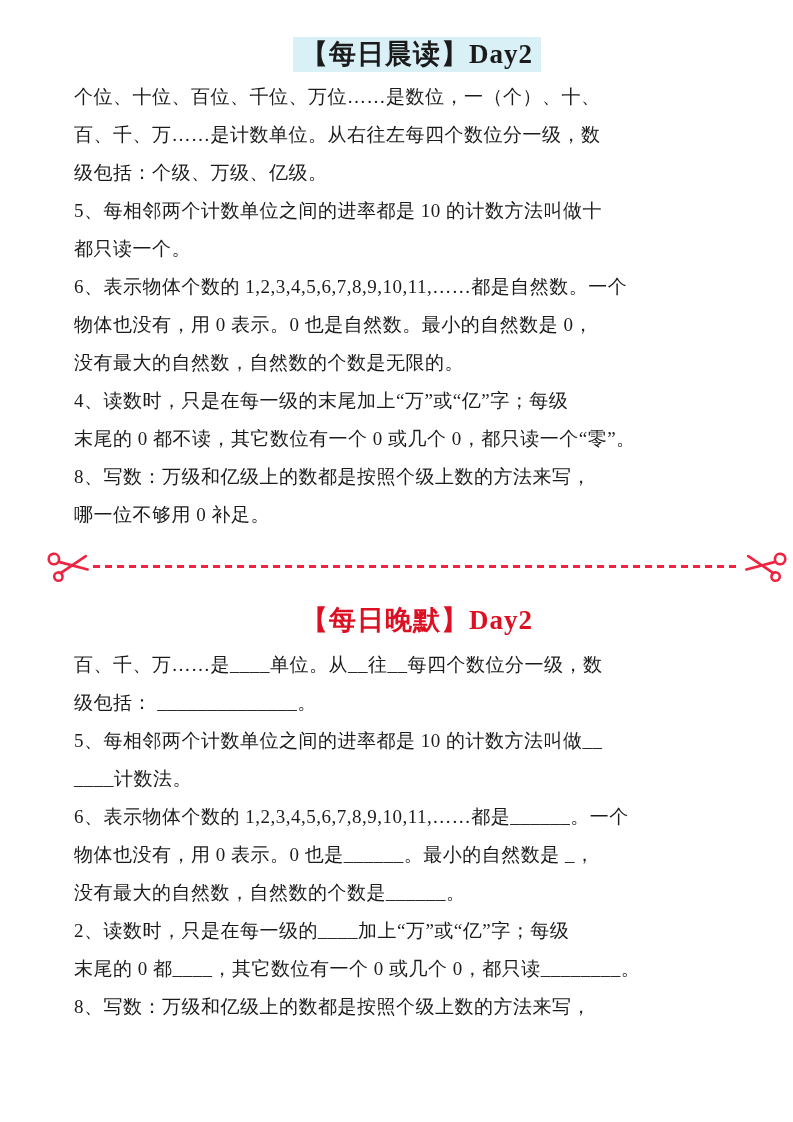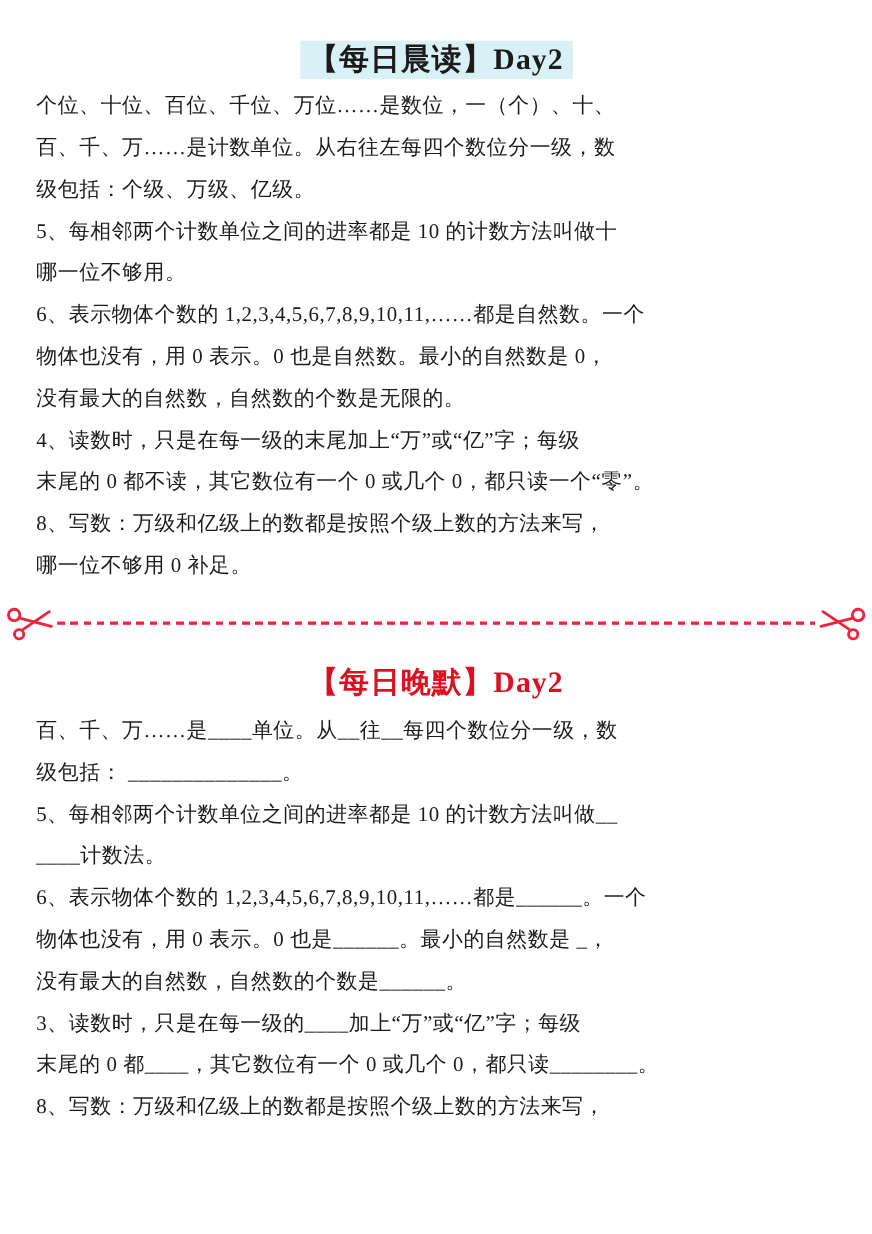--- a/index.html
+++ b/index.html
@@ -6,21 +6,21 @@
   html, body { width: 793px; }
   body {
     width: 793px;
     height: 1122px;
     background: #ffffff;
     font-family: "Liberation Serif", "DejaVu Serif", serif;
     color: #1b1b1b;
     overflow: hidden;
     position: relative;
   }
-  .sheet { width: 793px; height: 928px; padding-top: 34px; }
+  .sheet { width: 793px; height: 928px; padding-top: 34px; padding-left: 41px; }
 
   .title {
     text-align: center;
     font-size: 27px;
     font-weight: bold;
     line-height: 40px;
     letter-spacing: 1px;
   }
   .title .hl {
     background: #d8f0f6;
@@ -64,21 +64,21 @@
 
   <h1 class="title">
     <span class="hl">【每日晨读】Day2</span>
   </h1>
 
   <div class="doc-section">
     <div class="doc-line">个位、十位、百位、千位、万位……是数位，一（个）、十、</div>
     <div class="doc-line">百、千、万……是计数单位。从右往左每四个数位分一级，数</div>
     <div class="doc-line">级包括：个级、万级、亿级。</div>
     <div class="doc-line">5、每相邻两个计数单位之间的进率都是 10 的计数方法叫做十</div>
-    <div class="doc-line">哪一位不够用。</div>
+    <div class="doc-line">都只读一个。</div>
     <div class="doc-line">6、表示物体个数的 1,2,3,4,5,6,7,8,9,10,11,……都是自然数。一个</div>
     <div class="doc-line">物体也没有，用 0 表示。0 也是自然数。最小的自然数是 0，</div>
     <div class="doc-line">没有最大的自然数，自然数的个数是无限的。</div>
     <div class="doc-line">4、读数时，只是在每一级的末尾加上“万”或“亿”字；每级</div>
     <div class="doc-line">末尾的 0 都不读，其它数位有一个 0 或几个 0，都只读一个“零”。</div>
     <div class="doc-line">8、写数：万级和亿级上的数都是按照个级上数的方法来写，</div>
     <div class="doc-line">哪一位不够用 0 补足。</div>
   </div>
 
   <div class="cut-line">
@@ -106,18 +106,18 @@
   </h1>
 
   <div class="doc-section evening">
     <div class="doc-line">百、千、万……是____单位。从__往__每四个数位分一级，数</div>
     <div class="doc-line">级包括： ______________。</div>
     <div class="doc-line">5、每相邻两个计数单位之间的进率都是 10 的计数方法叫做__</div>
     <div class="doc-line">____计数法。</div>
     <div class="doc-line">6、表示物体个数的 1,2,3,4,5,6,7,8,9,10,11,……都是______。一个</div>
     <div class="doc-line">物体也没有，用 0 表示。0 也是______。最小的自然数是 _，</div>
     <div class="doc-line">没有最大的自然数，自然数的个数是______。</div>
-    <div class="doc-line">3、读数时，只是在每一级的____加上“万”或“亿”字；每级</div>
+    <div class="doc-line">2、读数时，只是在每一级的____加上“万”或“亿”字；每级</div>
     <div class="doc-line">末尾的 0 都____，其它数位有一个 0 或几个 0，都只读________。</div>
     <div class="doc-line">8、写数：万级和亿级上的数都是按照个级上数的方法来写，</div>
   </div>
 
 </div>
 
 </body></html>

